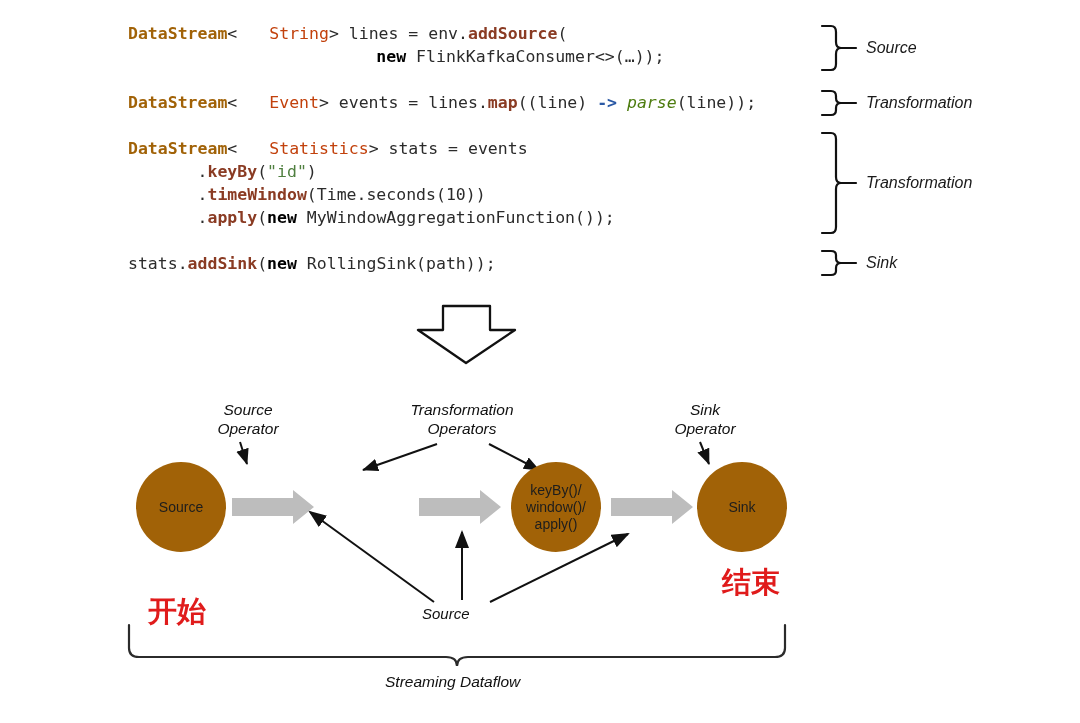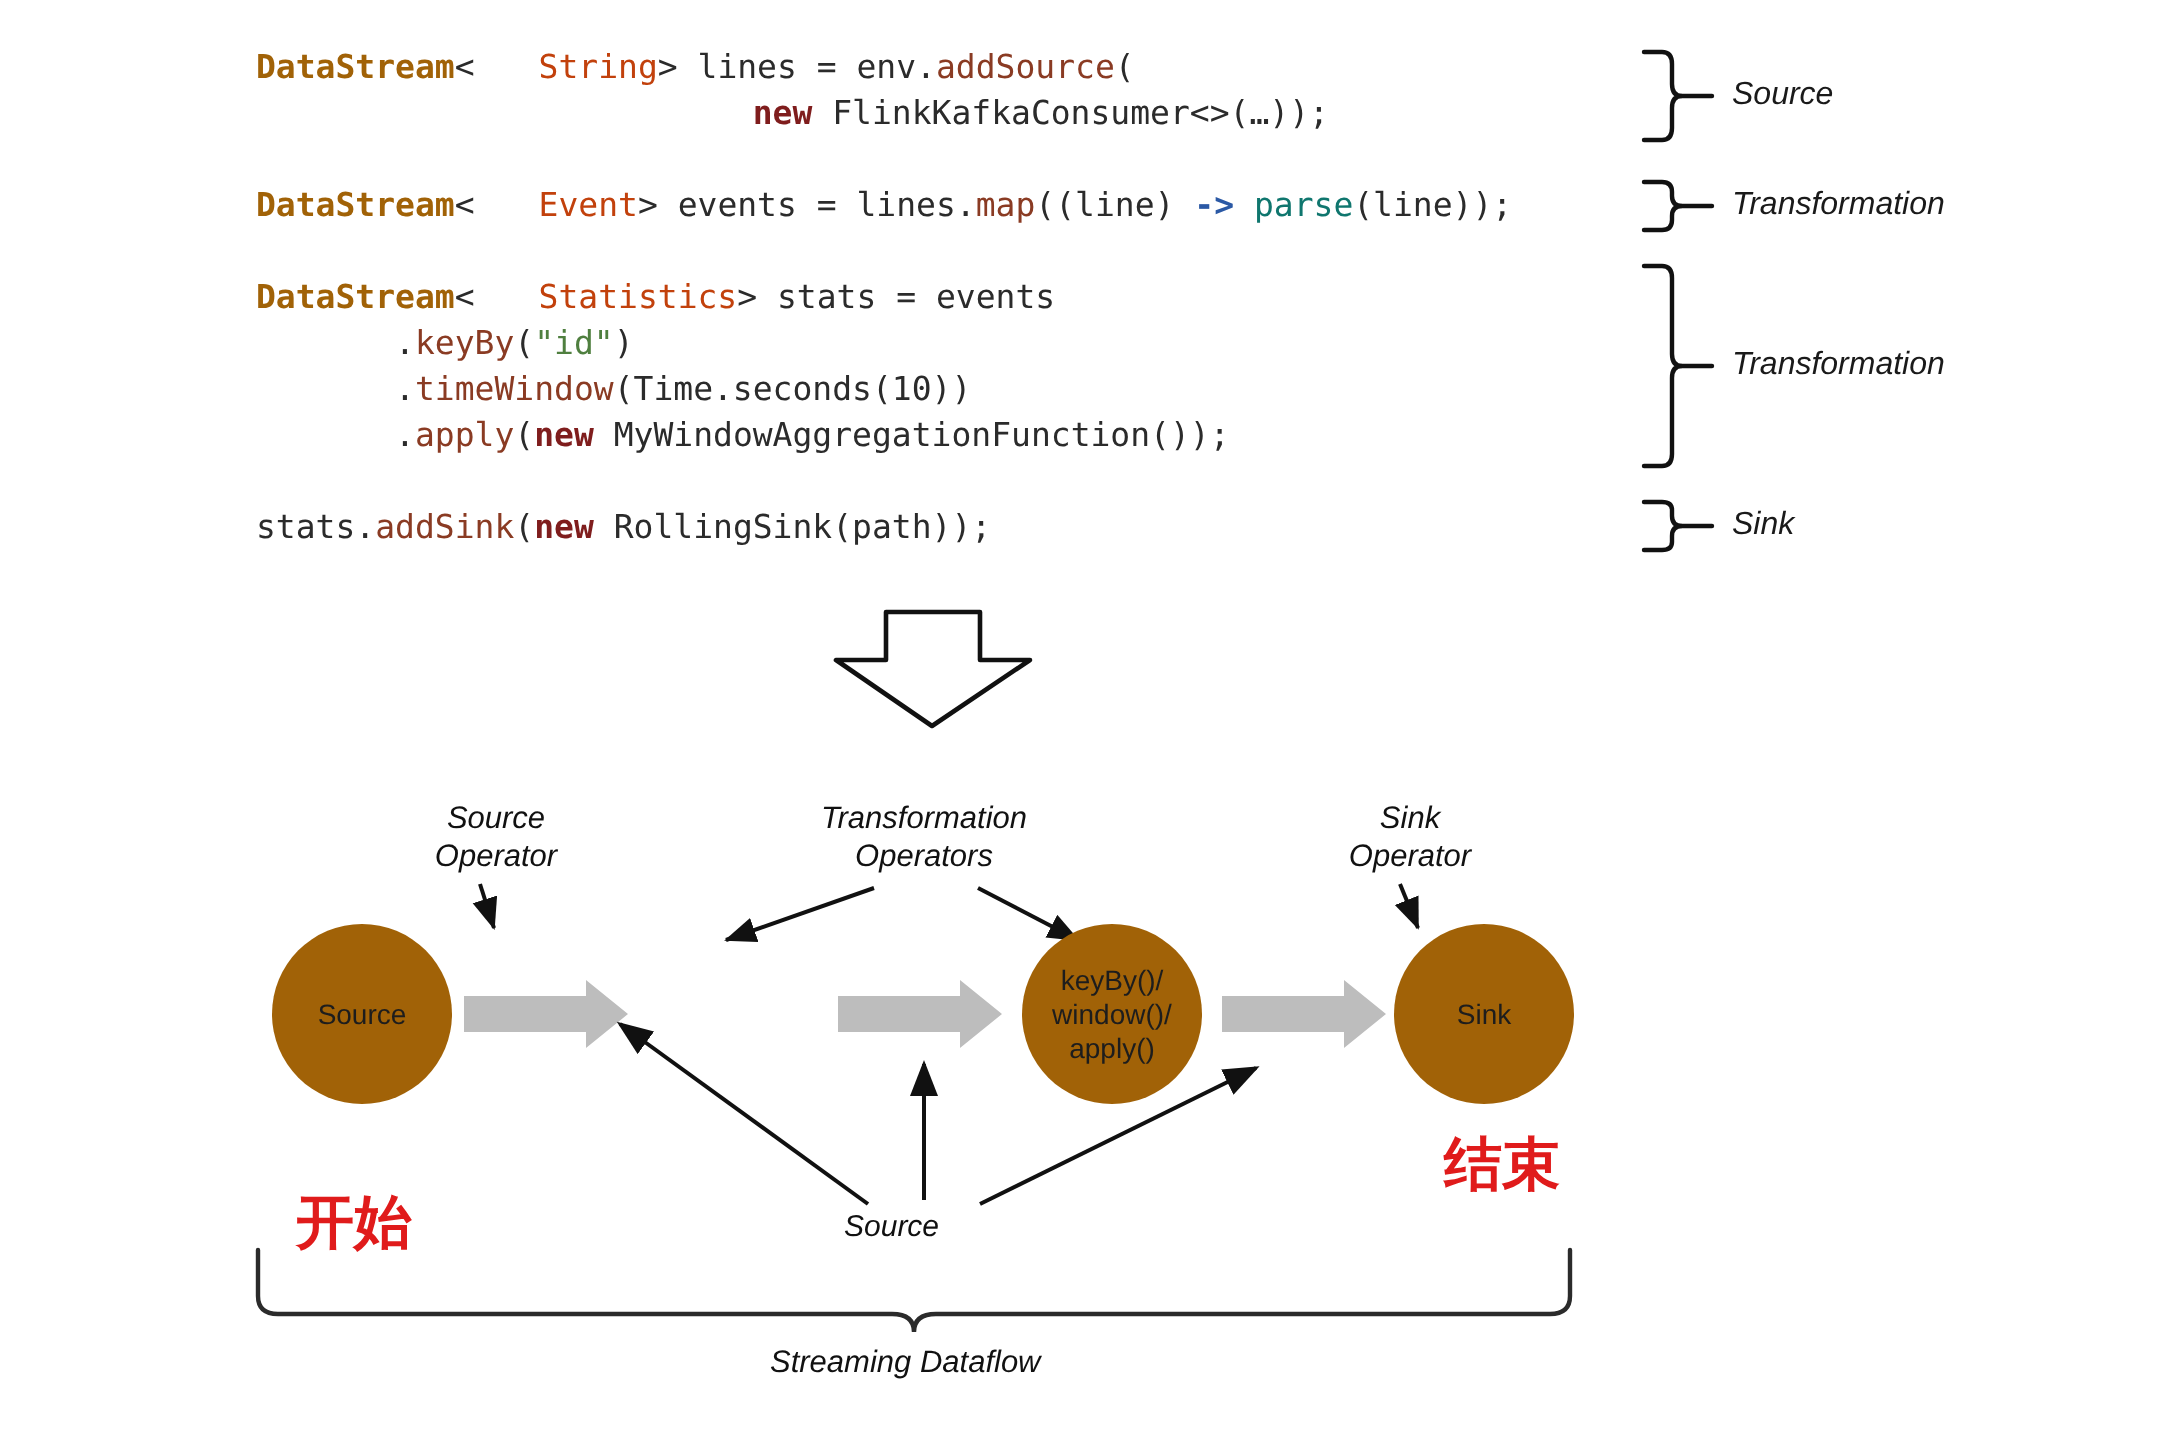--- a/index.html
+++ b/index.html
@@ -33,24 +33,24 @@
     line-height: 23px;
     color: #2b2b2b;
     white-space: pre;
   }
   .code-line { white-space: pre; height: 23px; }
   .code-gap  { height: 23px; }
 
   .tok-type   { color: #a16207; font-weight: bold; }
   .tok-gen    { color: #c2410c; margin-left: 32px; }
   .tok-plain  { color: #2b2b2b; }
-  .tok-method { color: #8a3b23; font-weight: normal; }
-  .tok-kw     { color: #7f1d1d; font-weight: bold; }
+  .tok-method { color: #8a3b23; font-weight: bold; }
+  .tok-kw     { color: #000000; font-weight: bold; }
   .tok-str    { color: #4f7f3f; }
-  .tok-ital   { color: #0f766e; }
+  .tok-ital   { color: #4d7c0f; font-style: italic; }
   .tok-arrow  { color: #2b59a5; font-weight: bold; }
 
   
   .brace-group { position: absolute; }
   .brace-label {
     position: absolute;
     font-family: "Liberation Sans", sans-serif;
     font-style: italic;
     font-size: 16px;
     color: #1a1a1a;

